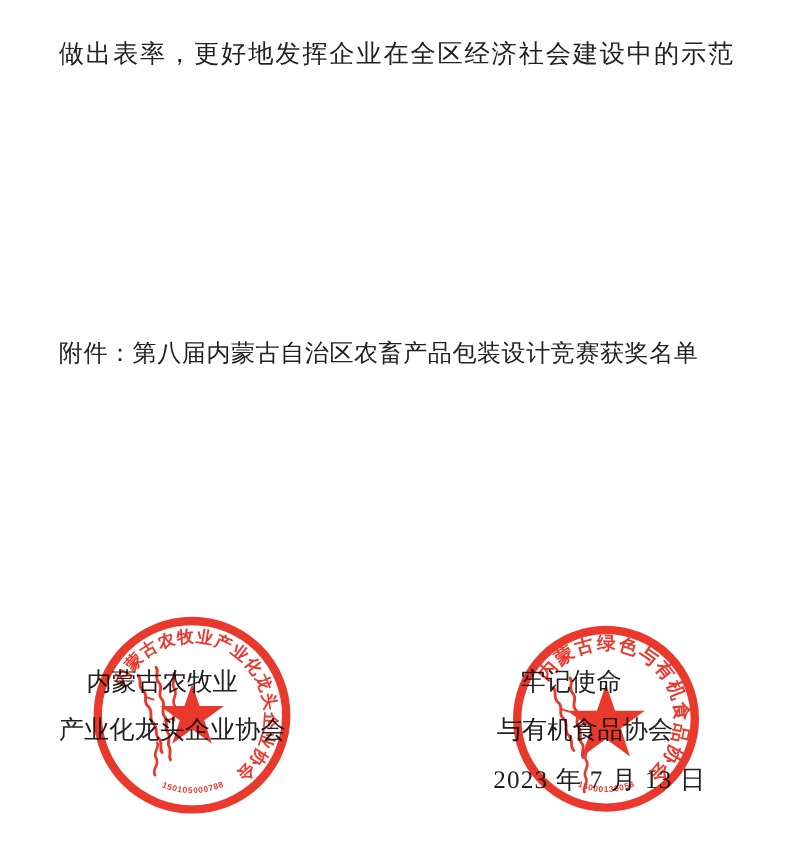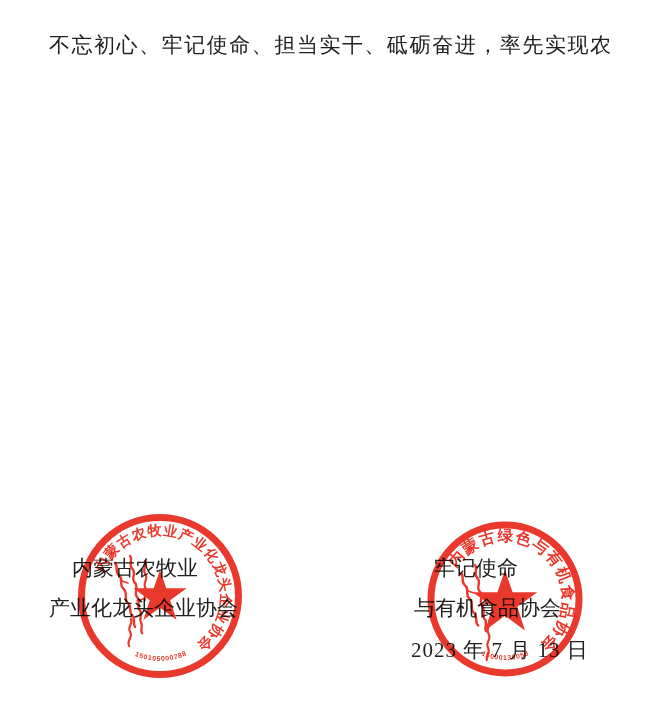--- a/index.html
+++ b/index.html
@@ -53,23 +53,24 @@
   .ring-text-r { font-size: 15.5px; font-weight: 700; letter-spacing: 1.5px; fill: currentColor; }
   .serial-text { font-size: 7px; font-weight: 700; letter-spacing: 0.6px; fill: currentColor; }
   .squiggle { stroke: currentColor; fill: none; stroke-linecap: round; }
 </style>
 </head>
 <body>
 
 <div class="page">
 
   <div class="para">
-    <div class="jline">不忘初心、牢记使命、担当实干、砥砺奋进，率先实现农</div>
+    <div class="jline">做出表率，更好地发挥企业在全区经济社会建设中的示范</div>
   </div>
 
+  <div class="attachment">附件：第八届内蒙古自治区农畜产品包装设计竞赛获奖名单</div>
 
   <div class="orgline org-left-1">内蒙古农牧业</div>
   <div class="orgline org-left-2">产业化龙头企业协会</div>
 
   <div class="orgline org-right-1">牢记使命</div>
   <div class="orgline org-right-2">与有机食品协会</div>
   <div class="orgline dateline">2023 年 7 月 13 日</div>
 
   <svg class="seal seal-left" width="190" height="190" viewBox="0 0 190 190" aria-hidden="true">
     <defs>

